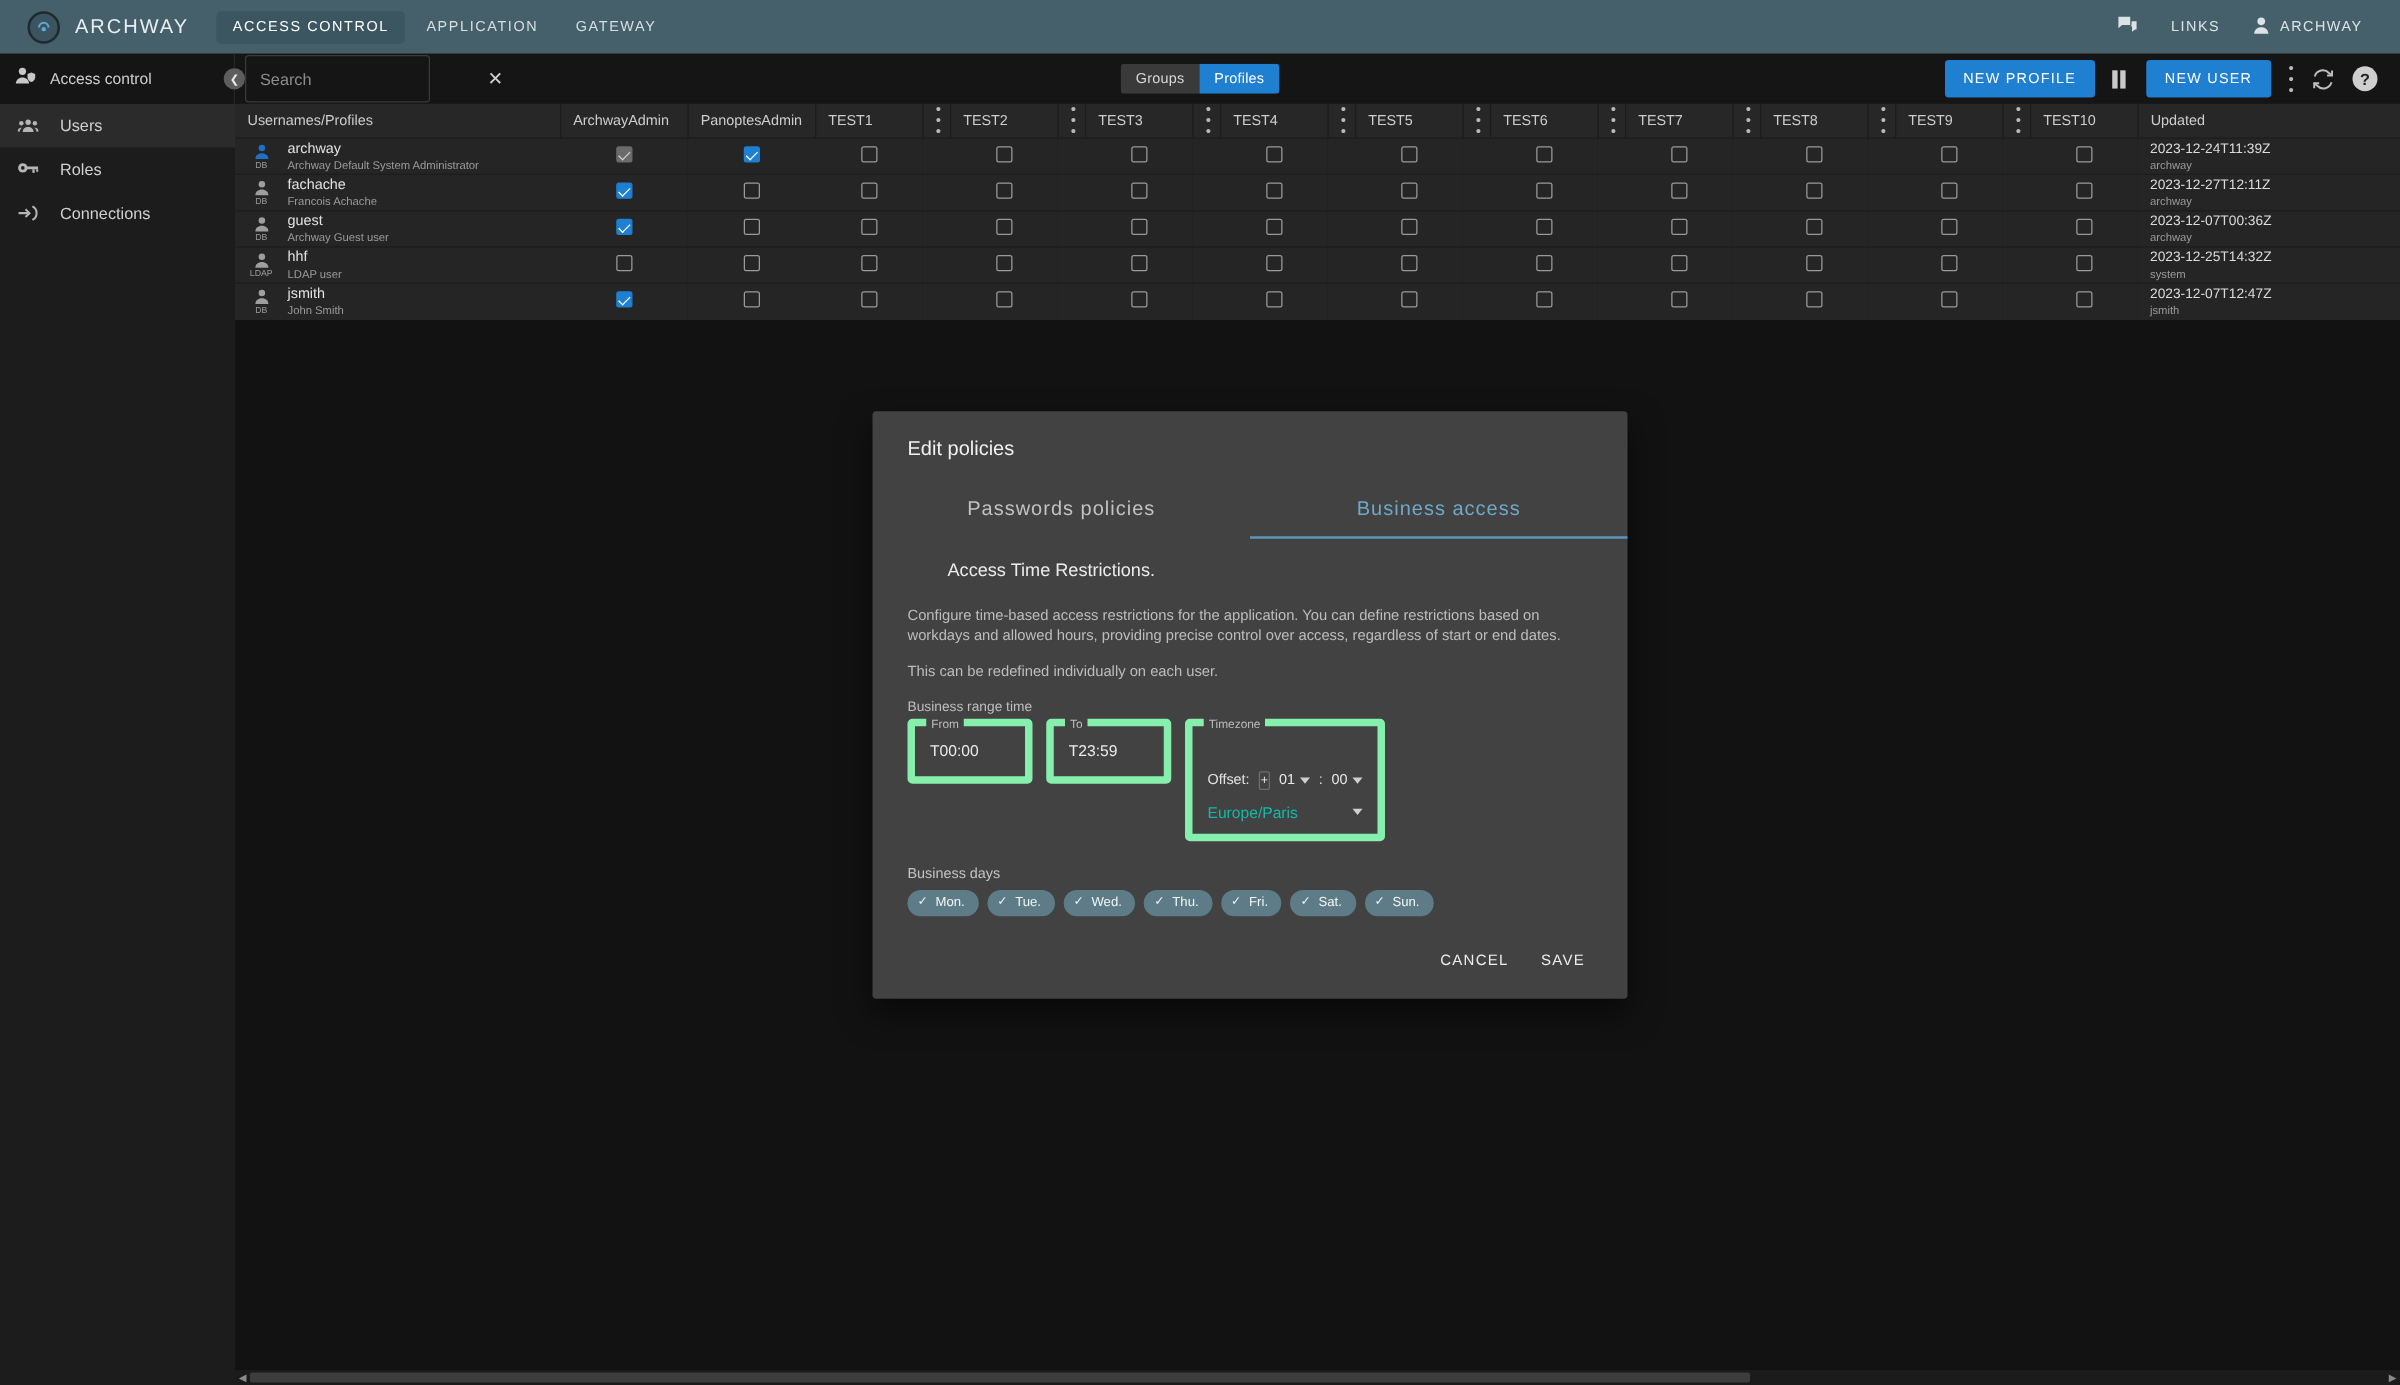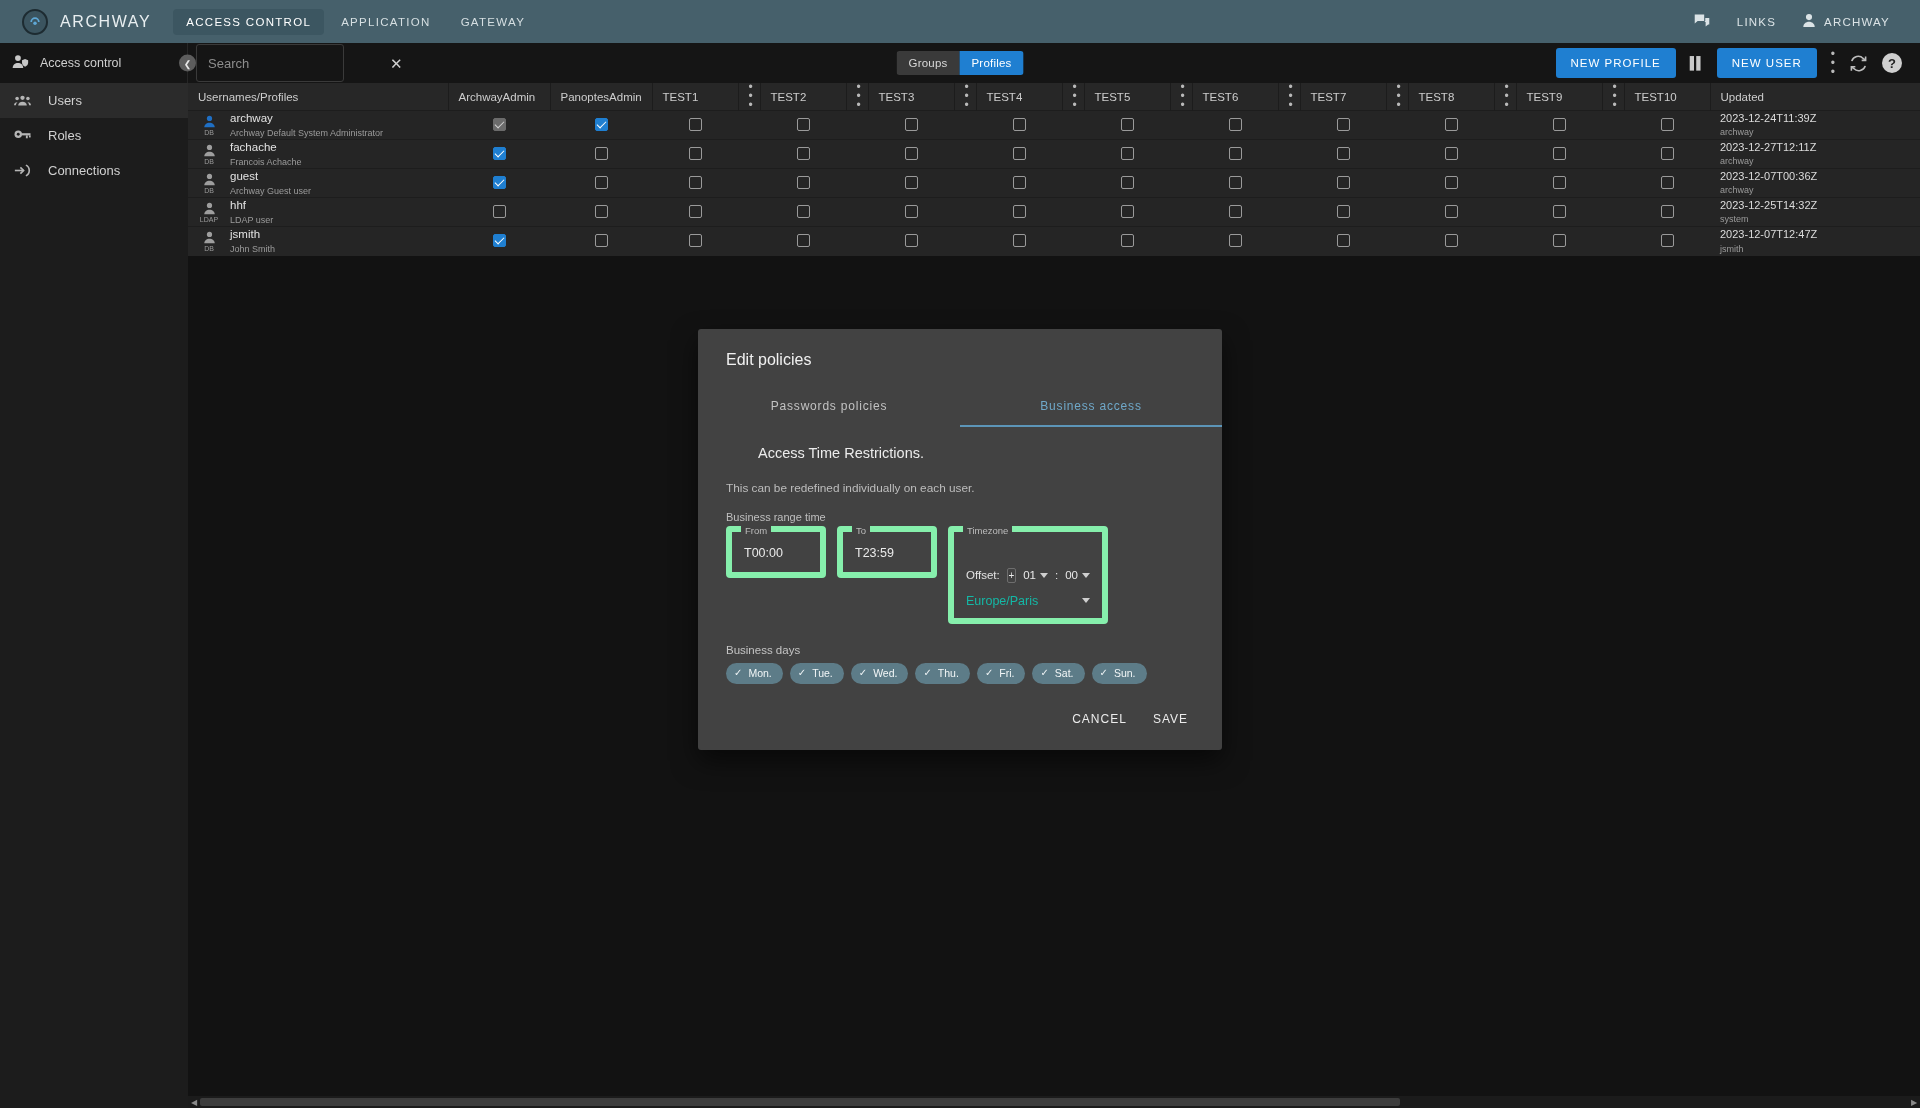--- a/index.html
+++ b/index.html
@@ -170,30 +170,30 @@
   .hscroll .arrow { width: 12px; text-align: center; font-size: 8px; color: #8a8a8a; }
   .hscroll .track { flex: 1; height: 12px; position: relative; }
   .hscroll .thumb {
     position: absolute; left: 0; top: 2px; height: 8px; width: 1200px;
     background: #3d3d3d; border-radius: 2px;
   }
 
   
   .modal {
     position: absolute; left: 698px; top: 329px;
-    width: 524px; background: #424242; border-radius: 3px;
+    width: 604px; background: #424242; border-radius: 3px;
     box-shadow: 0 11px 26px rgba(0,0,0,.55);
     padding: 22px 0 0 0;
   }
   .modal-title { font-size: 16px; color: #f1f1f1; padding: 0 28px 0 28px; }
   .tabs {
     display: flex; margin-top: 18px; padding: 0 0 0 0;
   }
   .tab {
-    flex: 1; text-align: center; font-size: 12px; letter-spacing: .8px;
+    flex: 1; text-align: center; font-size: 16px; letter-spacing: .8px;
     color: #c2c2c2; padding: 12px 0; cursor: pointer;
     border-bottom: 2px solid transparent;
   }
   .tab.active { color: #6fa8c9; border-bottom-color: #5c95b8; }
   .modal-body { padding: 18px 28px 0 28px; }
   .sec-title { font-size: 14.5px; color: #ececec; margin-bottom: 20px; margin-left: 32px; }
   .sec-p {
     font-size: 11.8px; color: #bdbdbd; line-height: 1.35; margin-bottom: 13px;
   }
 
@@ -607,20 +607,21 @@
 <div class="modal">
   <div class="modal-title">Edit policies</div>
 
   <div class="tabs">
     <div class="tab">Passwords policies</div>
     <div class="tab active">Business access</div>
   </div>
 
   <div class="modal-body">
     <div class="sec-title">Access Time Restrictions.</div>
+    <p class="sec-p">Configure time-based access restrictions for the application. You can define restrictions based on workdays and allowed hours, providing precise control over access, regardless of start or end dates.</p>
     <p class="sec-p">This can be redefined individually on each user.</p>
 
     <fieldset class="rangebox">
       <div class="range-legend">Business range time</div>
       <div class="range-row">
 
         <div class="fld fld-from">
           <span class="lbl">From</span>
           <span class="fld-val">T00:00</span>
         </div>

